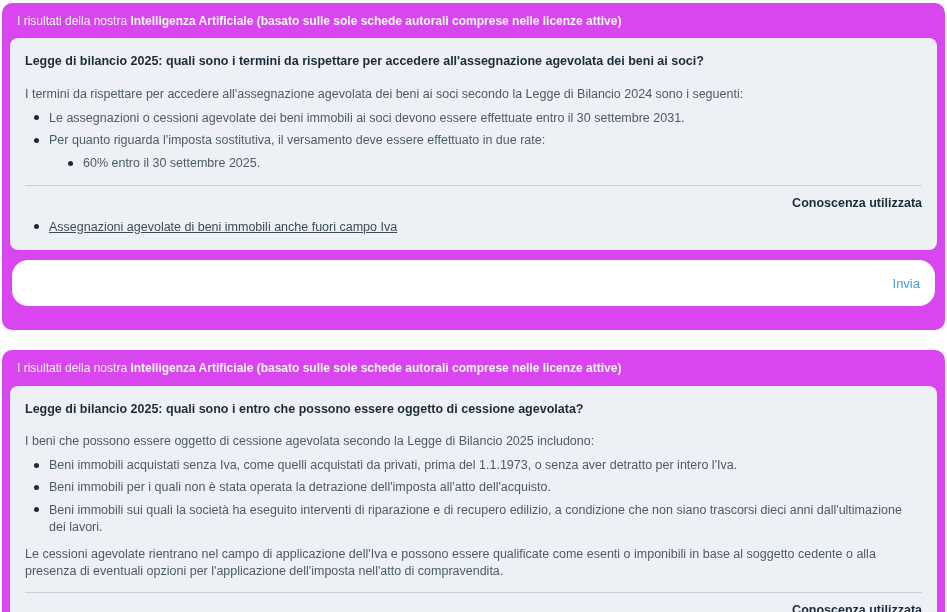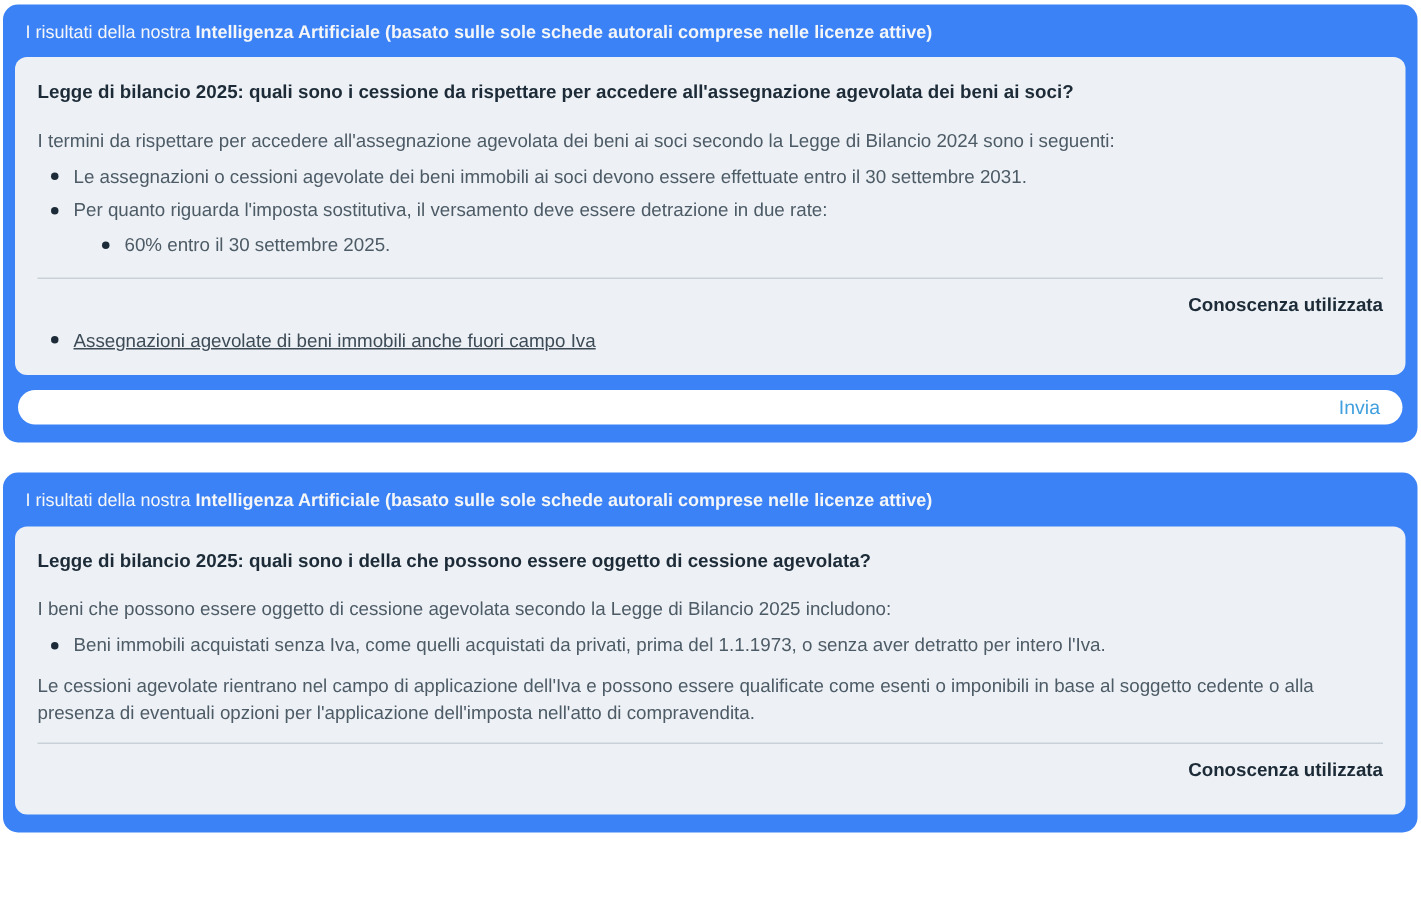--- a/index.html
+++ b/index.html
@@ -6,24 +6,24 @@
   html, body { margin: 0; padding: 0; }
   body {
     width: 947px;
     height: 612px;
     background: #ffffff;
     font-family: "Liberation Sans", sans-serif;
     font-size: 12.5px;
     color: #4d5b66;
   }
   .panel {
-    background: #3b82f6;
+    background: #d946ef;
     border-radius: 10px;
     margin: 3px 2px 0 2px;
-    padding-bottom: 12px;
+    padding-bottom: 24px;
     overflow: hidden;
   }
   .panel-gap { height: 17px; }
   .panel-header {
     color: #f4f6f8;
     font-size: 12px;
     padding: 11px 15px 10px 15px;
     line-height: 1.2;
   }
   .panel-header .bold { font-weight: bold; }
@@ -92,21 +92,21 @@
   }
   .k-link {
     color: #3d4b57;
     text-decoration: underline;
     cursor: pointer;
   }
   .input-row { margin: 10px 10px 0 10px; }
   .input-pill {
     background: #ffffff;
     border-radius: 16px;
-    height: 23px;
+    height: 46px;
     display: flex;
     align-items: center;
     padding: 0 15px 0 16px;
   }
   .chat-input {
     flex: 1;
     border: none;
     outline: none;
     background: transparent;
     font-family: "Liberation Sans", sans-serif;
@@ -125,27 +125,27 @@
 </style>
 </head>
 <body>
 
 <section class="panel">
   <div class="panel-header">
     <span>I risultati della nostra </span><span class="bold">Intelligenza Artificiale (basato sulle sole schede autorali comprese nelle licenze attive)</span>
   </div>
 
   <div class="card">
-    <div class="question">Legge di bilancio 2025: quali sono i cessione da rispettare per accedere all'assegnazione agevolata dei beni ai soci?</div>
+    <div class="question">Legge di bilancio 2025: quali sono i termini da rispettare per accedere all'assegnazione agevolata dei beni ai soci?</div>
     <p class="intro">I termini da rispettare per accedere all'assegnazione agevolata dei beni ai soci secondo la Legge di Bilancio 2024 sono i seguenti:</p>
 
     <ul class="b-list">
       <li>Le assegnazioni o cessioni agevolate dei beni immobili ai soci devono essere effettuate entro il 30 settembre 2031.</li>
       <li>
-        <span>Per quanto riguarda l'imposta sostitutiva, il versamento deve essere detrazione in due rate:</span>
+        <span>Per quanto riguarda l'imposta sostitutiva, il versamento deve essere effettuato in due rate:</span>
         <ul>
           <li>60% entro il 30 settembre 2025.</li>
         </ul>
       </li>
     </ul>
 
     <hr class="divider">
 
     <div class="knowledge-title">Conoscenza utilizzata</div>
     <ul class="k-list">
@@ -164,25 +164,27 @@
 </section>
 
 <div class="panel-gap"></div>
 
 <section class="panel">
   <div class="panel-header">
     <span>I risultati della nostra </span><span class="bold">Intelligenza Artificiale (basato sulle sole schede autorali comprese nelle licenze attive)</span>
   </div>
 
   <div class="card">
-    <div class="question">Legge di bilancio 2025: quali sono i della che possono essere oggetto di cessione agevolata?</div>
+    <div class="question">Legge di bilancio 2025: quali sono i entro che possono essere oggetto di cessione agevolata?</div>
     <p class="intro">I beni che possono essere oggetto di cessione agevolata secondo la Legge di Bilancio 2025 includono:</p>
 
     <ul class="b-list">
       <li>Beni immobili acquistati senza Iva, come quelli acquistati da privati, prima del 1.1.1973, o senza aver detratto per intero l'Iva.</li>
+      <li>Beni immobili per i quali non è stata operata la detrazione dell'imposta all'atto dell'acquisto.</li>
+      <li>Beni immobili sui quali la società ha eseguito interventi di riparazione e di recupero edilizio, a condizione che non siano trascorsi dieci anni dall'ultimazione dei lavori.</li>
     </ul>
 
     <p class="closing">Le cessioni agevolate rientrano nel campo di applicazione dell'Iva e possono essere qualificate come esenti o imponibili in base al soggetto cedente o alla presenza di eventuali opzioni per l'applicazione dell'imposta nell'atto di compravendita.</p>
 
     <hr class="divider">
 
     <div class="knowledge-title">Conoscenza utilizzata</div>
 
   </div>
 

